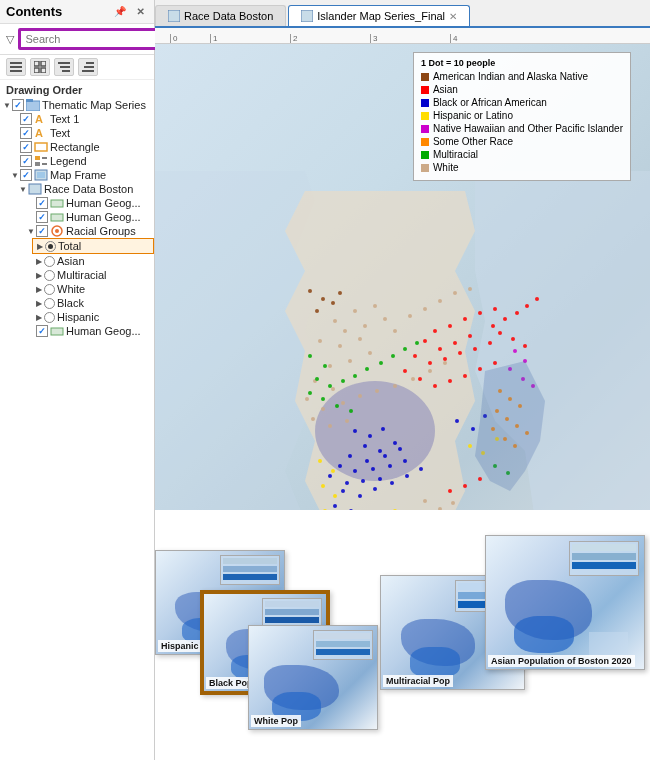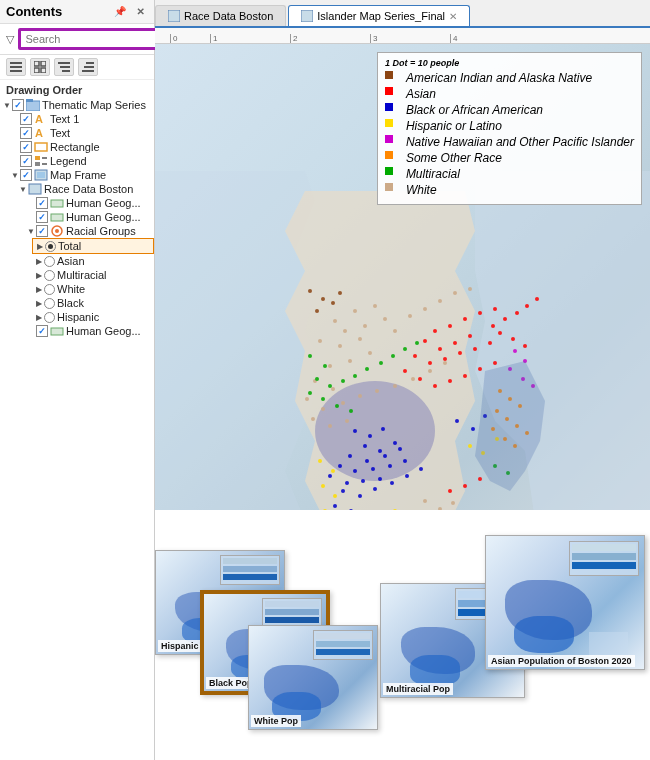--- a/index.html
+++ b/index.html
@@ -265,40 +265,40 @@
     .map-bg {
       position: absolute;
       inset: 0;
       background: linear-gradient(135deg, #d4e4f0 0%, #c8dce8 30%, #b8ccd8 60%, #e8e8e8 100%);
     }
 
     
     .legend-box {
       position: absolute;
       top: 8px;
-      right: 8px;
+      right: 19px;
       background: rgba(255,255,255,0.92);
       border: 1px solid #aaa;
       padding: 5px 7px;
       font-size: 9px;
       min-width: 150px;
-      font-style: italic;
     }
 
     .legend-title {
       font-weight: 600;
       font-size: 9px;
       margin-bottom: 3px;
     }
 
     .legend-item {
       display: flex;
-      gap: 13px;
+      align-items: center;
+      gap: 4px;
       margin-bottom: 2px;
-      font-size: 12px;
+      font-size: 10px;
     }
 
     .legend-dot {
       width: 8px;
       height: 8px;
       flex-shrink: 0;
     }
 
     .map-title {
       position: absolute;
@@ -854,21 +854,21 @@
         <div style="background:#c8d8e8;height:6px;margin-bottom:2px;"></div>
         <div style="background:#90b8d8;height:6px;margin-bottom:2px;"></div>
         <div style="background:#2068b8;height:6px;"></div>
       </div>
       <div style="position:absolute;bottom:18%;left:12%;width:58%;height:44%;background:rgba(30,80,180,0.5);border-radius:30% 55% 40% 50%;"></div>
       <div style="position:absolute;bottom:8%;left:18%;width:38%;height:28%;background:rgba(30,100,200,0.65);border-radius:40%;"></div>
     </div>
     <div style="position:absolute;bottom:2px;left:2px;font-size:9px;font-weight:700;color:#111;background:rgba(255,255,255,0.85);padding:1px 3px;">White Pop</div>
   </div>
 
-  <div style="position:absolute; left:225px; top:73px; width:145px; height:115px; border:1px solid #aaa; box-shadow:2px 2px 5px rgba(0,0,0,0.2); background:#d8e8f0;text-align:right;">
+  <div style="position:absolute; left:225px; top:65px; width:145px; height:115px; border:1px solid #aaa; box-shadow:2px 2px 5px rgba(0,0,0,0.2); background:#d8e8f0;text-align:right;">
     <div style="width:100%;height:100%;background:linear-gradient(135deg, #e8f2fa 0%, #b8cfe8 40%, #88aed4 70%, #f0f4f8 100%); position:relative; overflow:hidden;">
       <div style="position:absolute;top:4px;right:4px;width:65px;height:32px;background:rgba(200,220,240,0.8);border:0.5px solid #aaa;font-size:7px;padding:2px;">
         <div style="background:#c0d8f0;height:7px;margin-bottom:2px;"></div>
         <div style="background:#78a8d8;height:7px;margin-bottom:2px;"></div>
         <div style="background:#1060b8;height:7px;"></div>
       </div>
       <div style="position:absolute;bottom:20%;left:14%;width:52%;height:42%;background:rgba(28,78,178,0.48);border-radius:32% 52% 38% 58%;"></div>
       <div style="position:absolute;bottom:10%;left:20%;width:35%;height:27%;background:rgba(28,98,198,0.62);border-radius:38%;"></div>
     </div>
     <div style="position:absolute;bottom:2px;left:2px;font-size:9px;font-weight:700;color:#111;background:rgba(255,255,255,0.85);padding:1px 3px;">Multiracial Pop</div>

